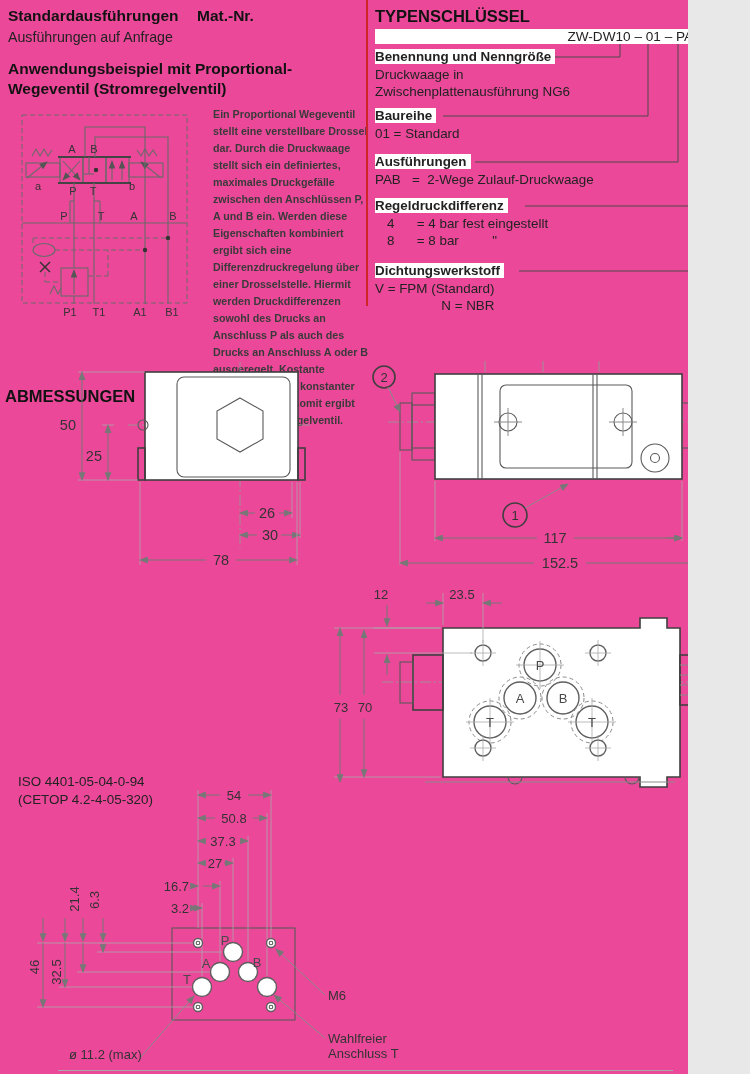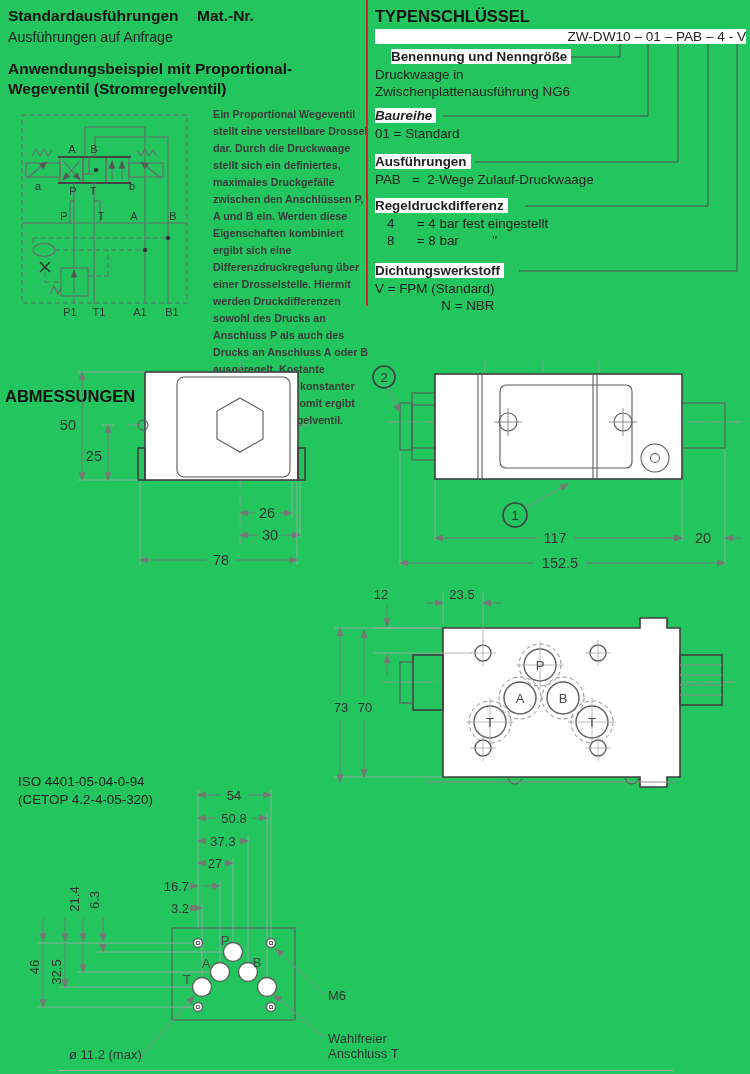--- a/index.html
+++ b/index.html
@@ -1,17 +1,17 @@
 <!DOCTYPE html>
 <html><head>
 <meta charset="utf-8">
 <style>
   html,body{margin:0;padding:0;}
   body{background:#e8e8e8;}
-  #page{position:relative;width:750px;height:1074px;background:#22c55e;overflow:hidden;
+  #page{position:relative;width:688px;height:1074px;background:#ec4899;overflow:hidden;
         font-family:"Liberation Sans", sans-serif;color:#1c1c1c;}
   .abs{position:absolute;}
   .b{font-weight:bold;}
   .h1{font-size:15.5px;font-weight:bold;color:#121212;}
   .h2{font-size:16.5px;font-weight:bold;color:#121212;}
   .t13{font-size:13.4px;color:#222;}
   .lines{white-space:pre;line-height:17px;}
   .exmpl{font-size:10.7px;font-weight:bold;color:#3a3a3a;line-height:17px;white-space:pre;}
   .redline{background:#cf2428;}
   .footrule{background:#a8a8a8;}
@@ -153,24 +153,24 @@
       <g stroke="#4a4a4a" stroke-width="1" fill="none">
         <polyline points="178,57 245,57 245,44"></polyline>
         <polyline points="68,116 273,116 273,44"></polyline>
         <polyline points="100,162 303,162 303,44"></polyline>
         <polyline points="150,206 333,206 333,44"></polyline>
         <polyline points="144,271 362,271 362,44"></polyline>
       </g>
     </svg>
     <div class="abs b" style="left:0;top:7px;font-size:16.5px;color:#121212;">TYPENSCHLÜSSEL</div>
     <div class="abs t13" style="left:0;top:29px;width:371px;text-align:right;font-size:13.6px;background:#fff;padding-left:190px;box-sizing:border-box;">ZW-DW10 – 01 – PAB – 4  - V</div>
-    <div class="abs t13 b" style="left:16px;top:49px;background:#fff;padding-right:4px;">Benennung und Nenngröße</div>
+    <div class="abs t13 b" style="left:0;top:49px;background:#fff;padding-right:4px;">Benennung und Nenngröße</div>
     <div class="abs t13 lines" style="left:0;top:66px;">Druckwaage in
 Zwischenplattenausführung NG6</div>
-    <div class="abs t13 b" style="left:0;top:108px;background:#fff;padding-right:4px;font-style:italic;">Baureihe</div>
+    <div class="abs t13 b" style="left:0;top:108px;background:#fff;padding-right:4px;">Baureihe</div>
     <div class="abs t13 lines" style="left:0;top:125px;">01 = Standard</div>
     <div class="abs t13 b" style="left:0;top:154px;background:#fff;padding-right:4px;">Ausführungen</div>
     <div class="abs t13 lines" style="left:0;top:171px;">PAB   =  2-Wege Zulauf-Druckwaage</div>
     <div class="abs t13 b" style="left:0;top:198px;background:#fff;padding-right:4px;">Regeldruckdifferenz</div>
     <div class="abs t13 lines" style="left:12px;top:215px;">4      = 4 bar fest eingestellt
 8      = 8 bar         "</div>
     <div class="abs t13 b" style="left:0;top:263px;background:#fff;padding-right:4px;">Dichtungswerkstoff</div>
     <div class="abs t13 lines" style="left:0;top:280px;text-align:right;">V = FPM (Standard)
 N = NBR</div>
   </div>

